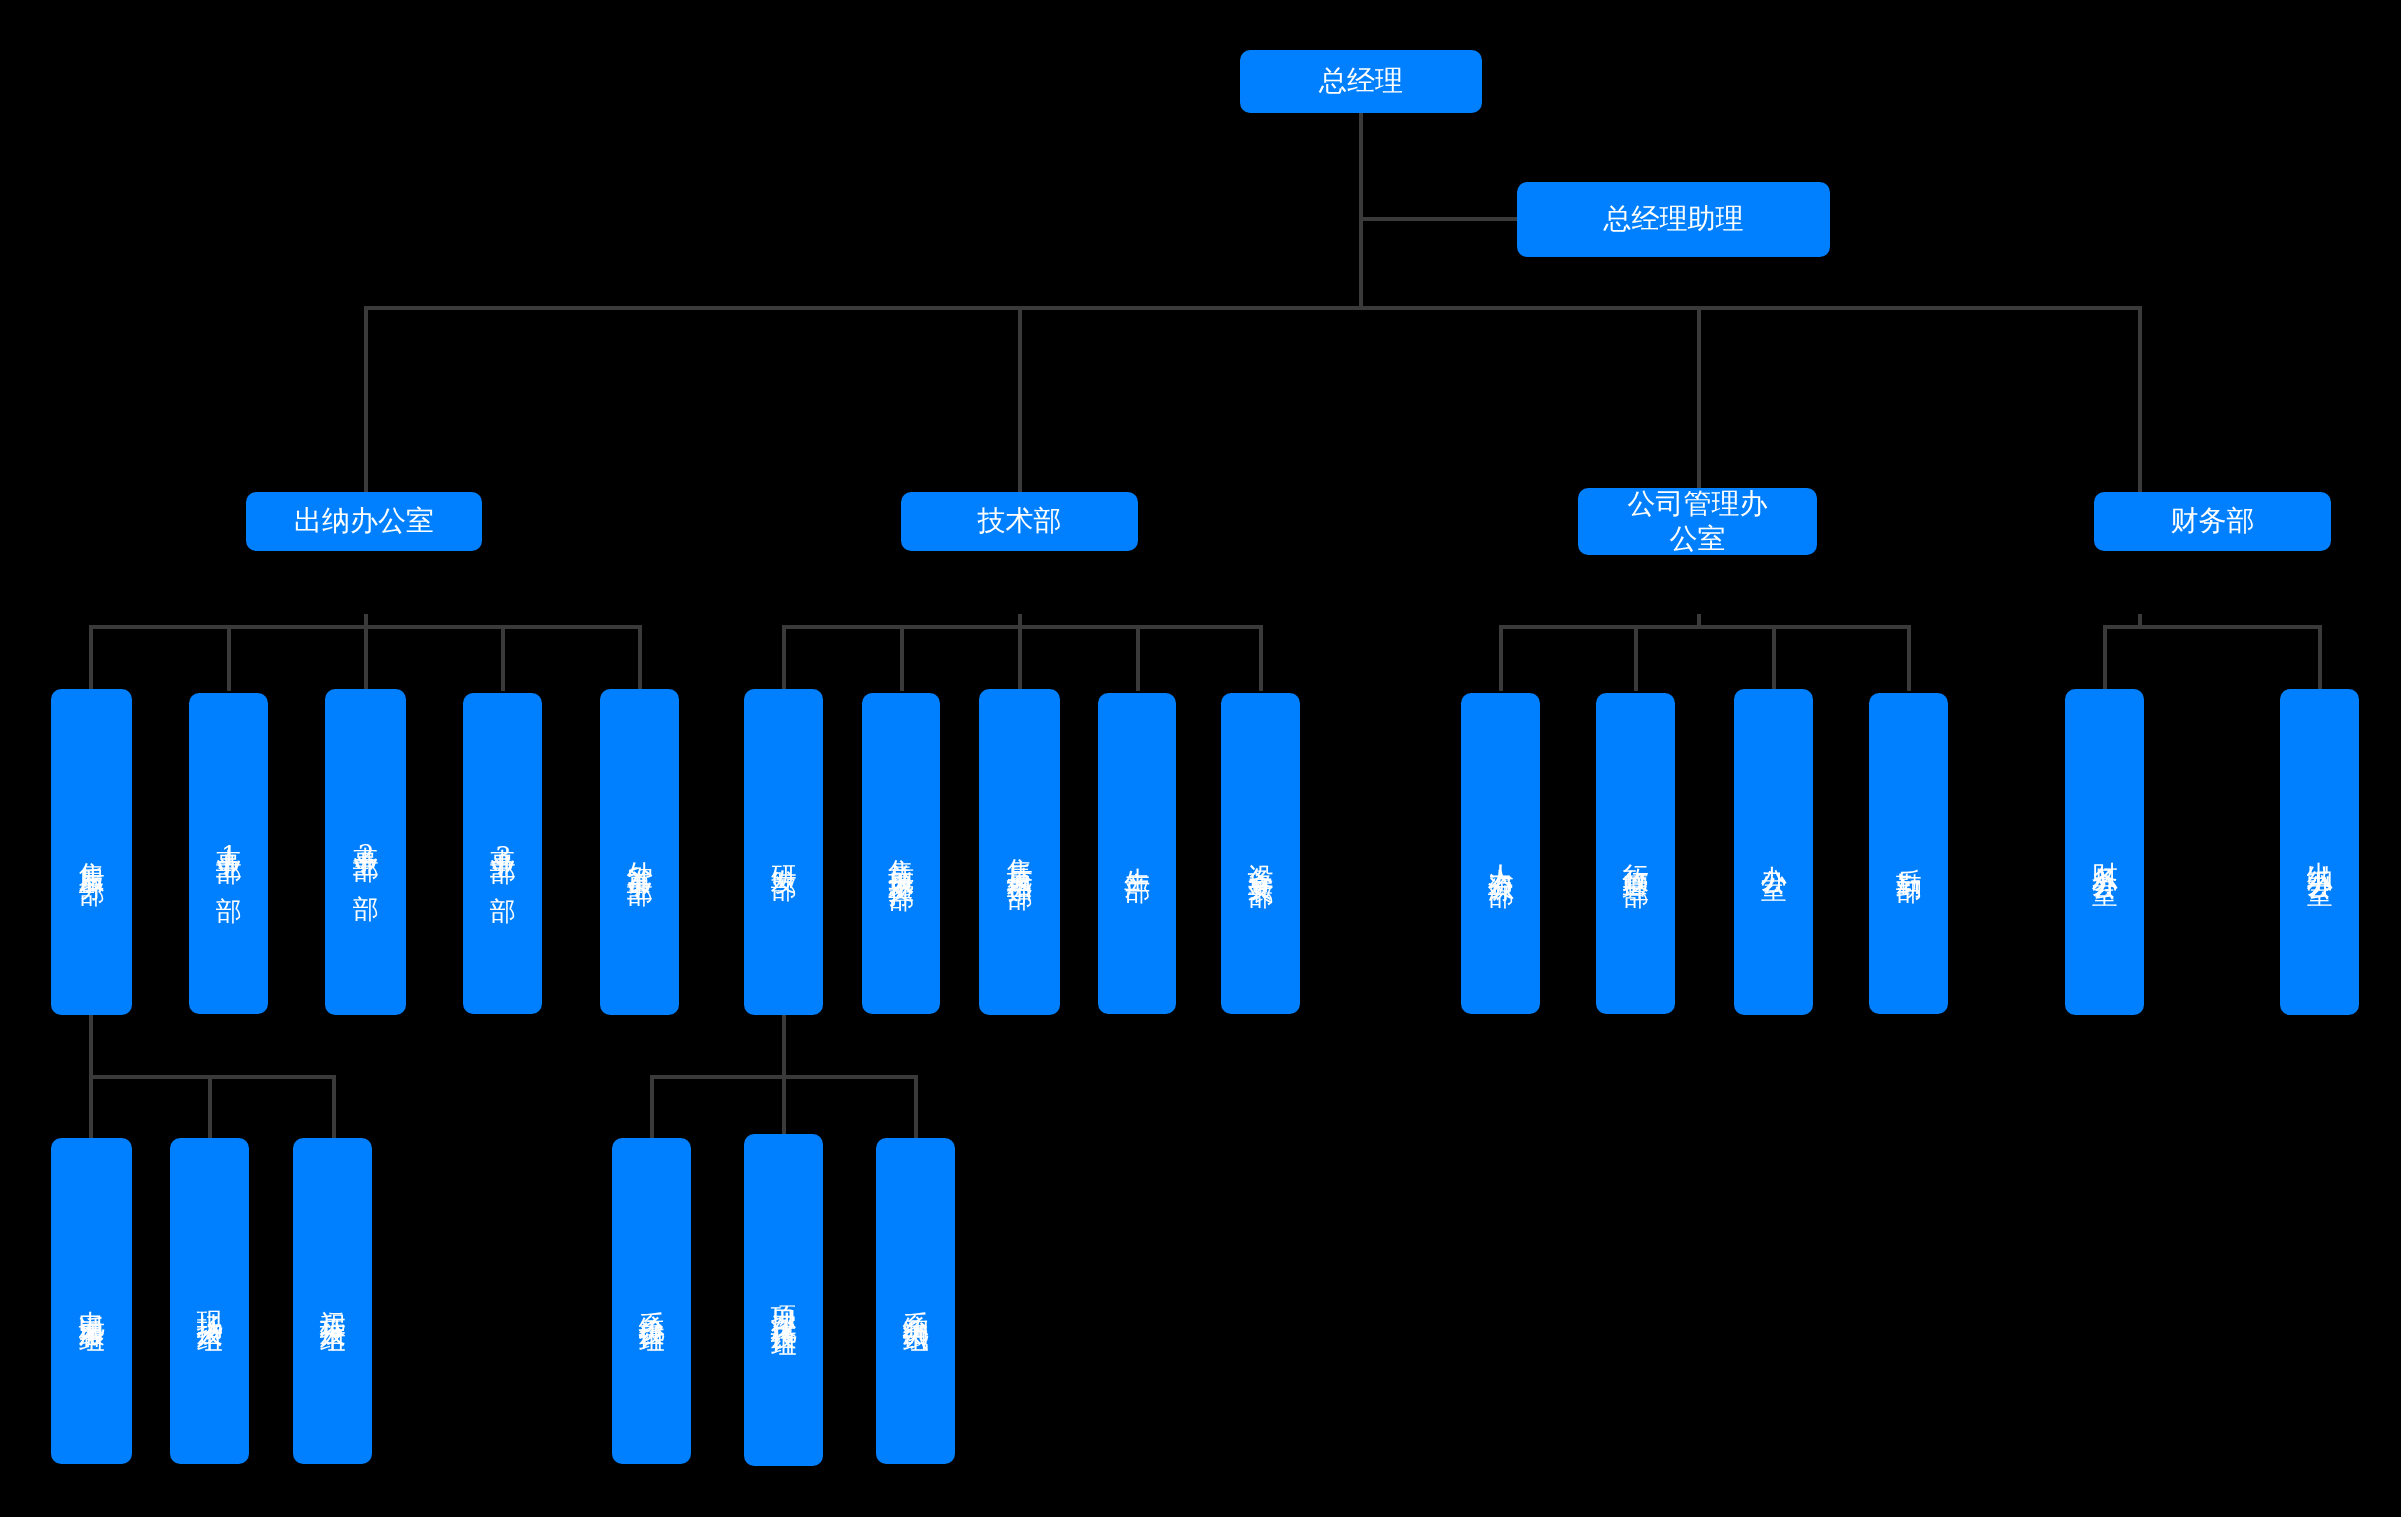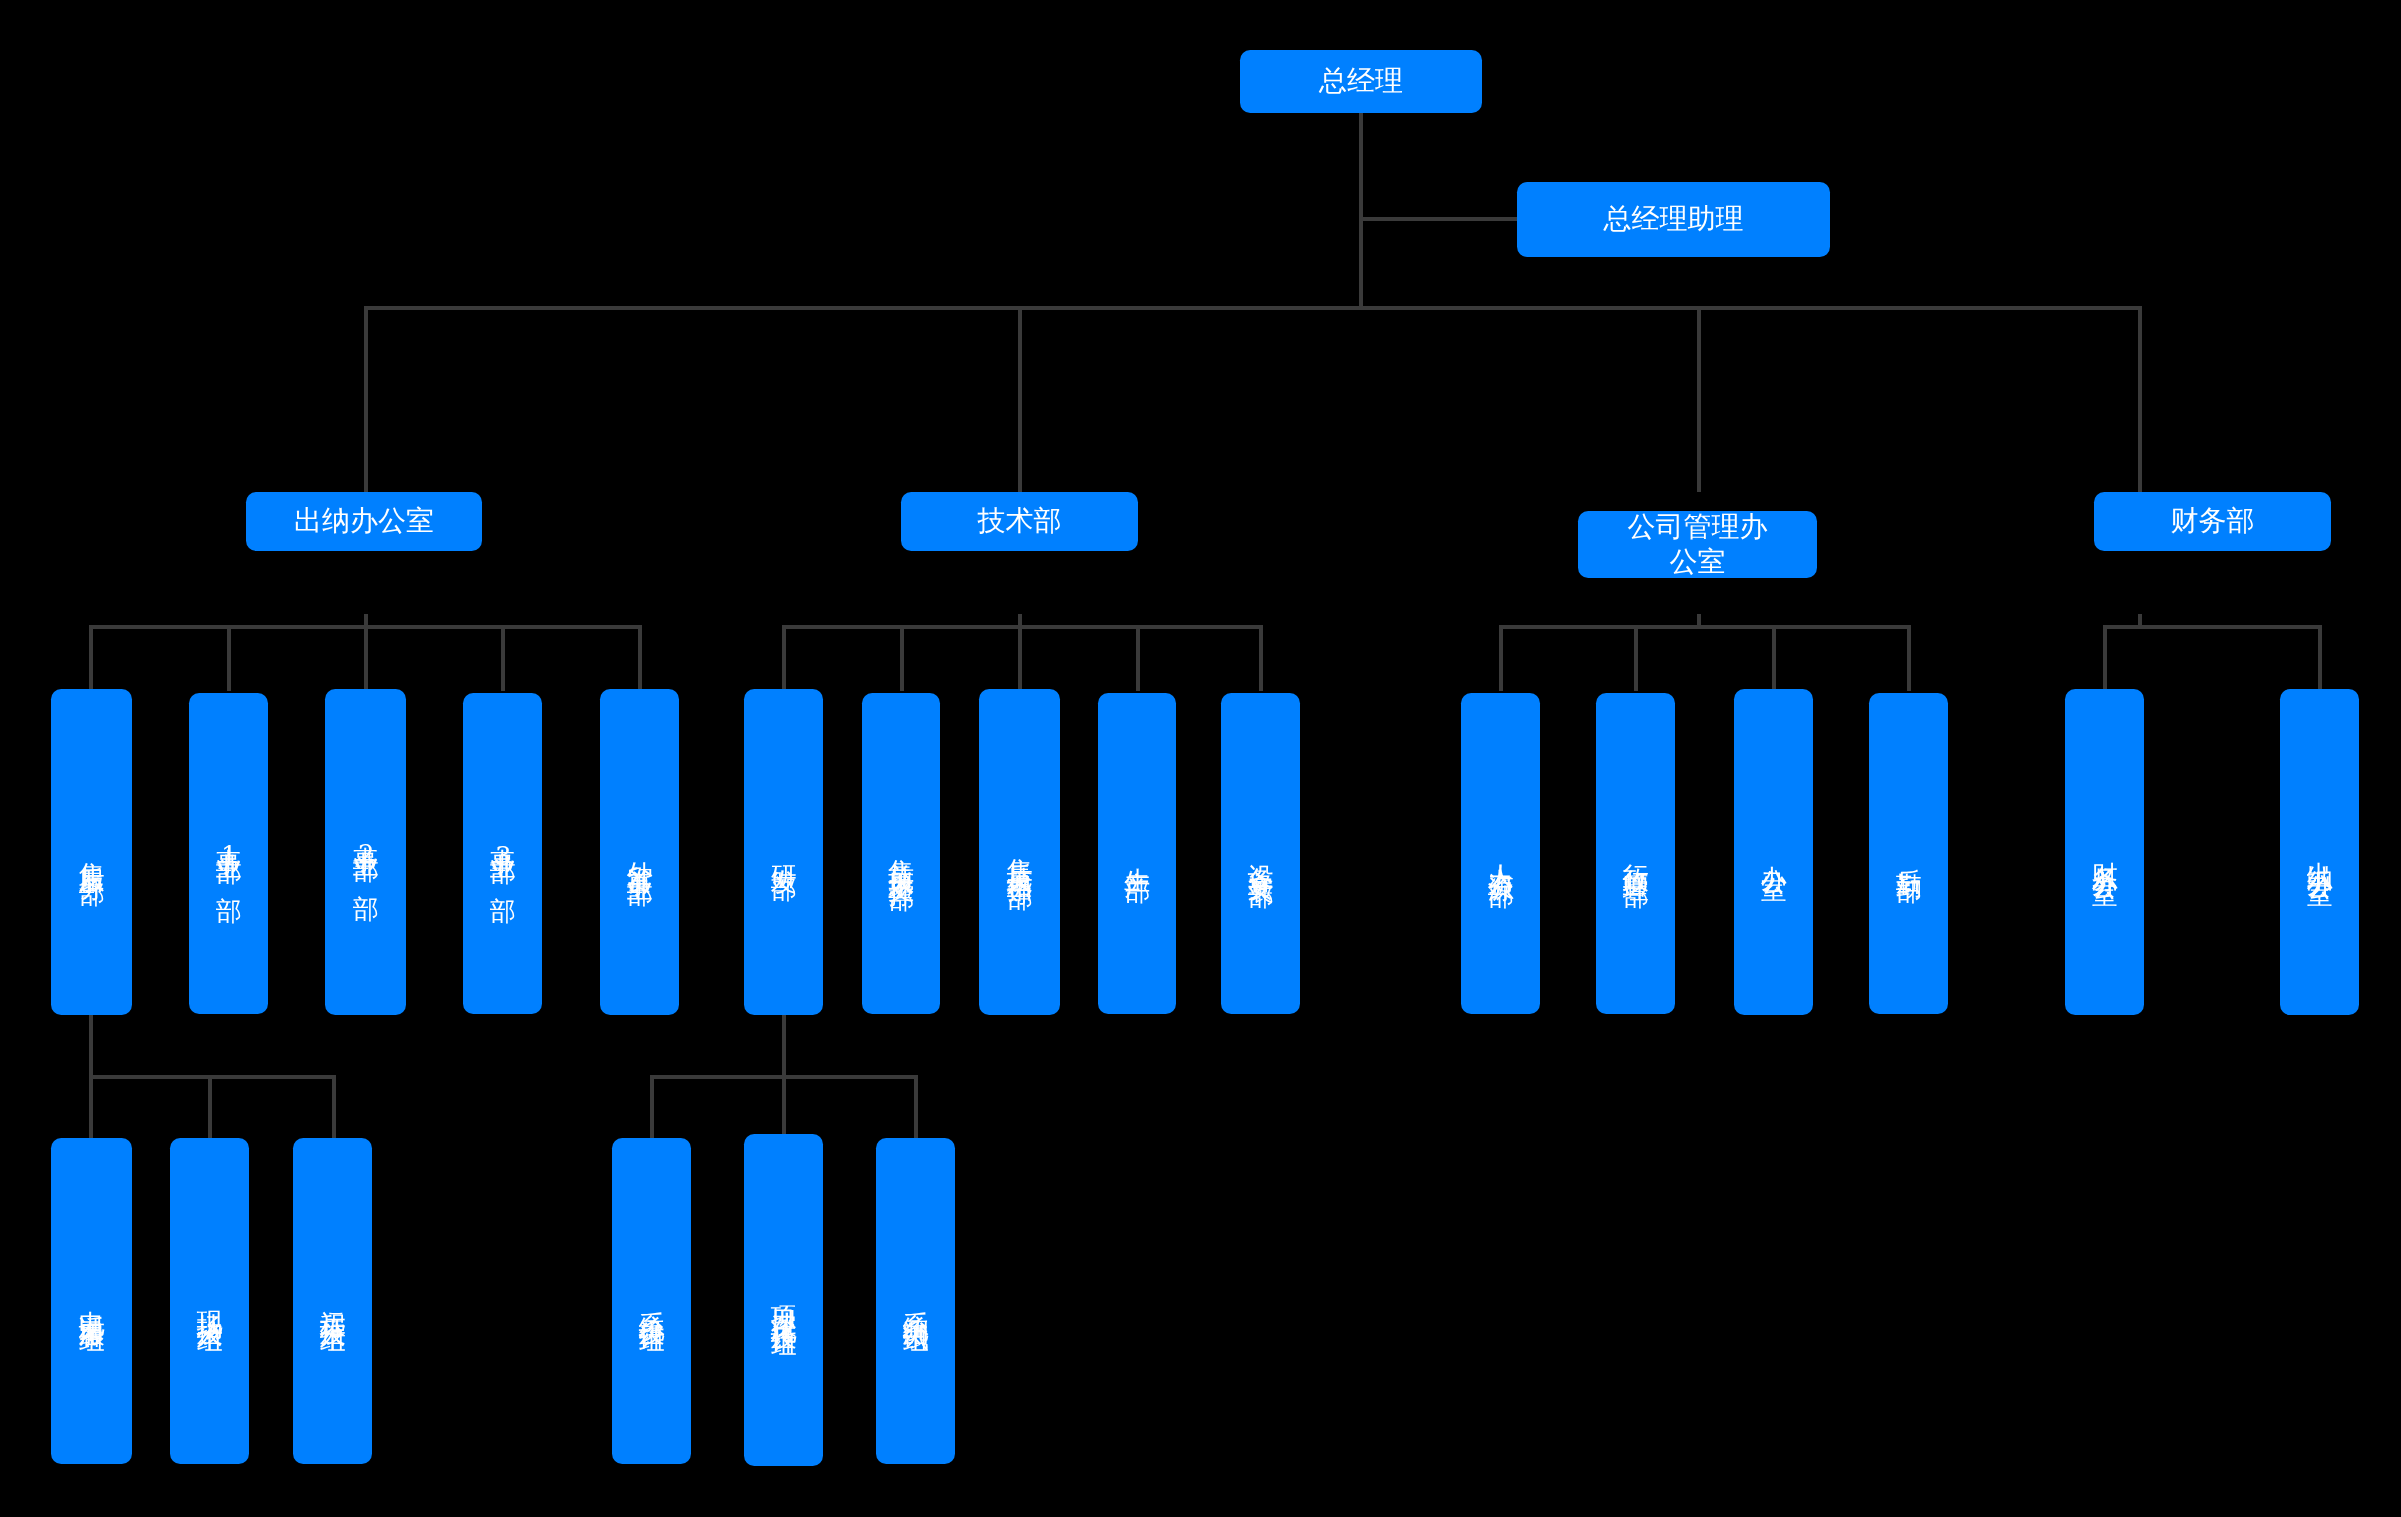--- a/index.html
+++ b/index.html
@@ -105,21 +105,21 @@
   <div class="line v" style="left:914px; top:1075px; height:66px;"></div>
 
   <div class="node h" style="left:1517px; top:182px; width:313px; height:75px;">总经理助理</div>
 
   <div class="node h" style="left:1240px; top:50px; width:242px; height:63px;">总经理</div>
 
   <div class="node h" style="left:246px; top:492px; width:236px; height:59px;">出纳办公室</div>
 
   <div class="node h" style="left:901px; top:492px; width:237px; height:59px;">技术部</div>
 
-  <div class="node h" style="left:1578px; top:488px; width:239px; height:67px;margin-top:23px;">
+  <div class="node h" style="left:1578px; top:488px; width:239px; height:67px;">
     <div>
       <div>公司管理办</div>
       <div>公室</div>
     </div>
   </div>
 
   <div class="node h" style="left:2094px; top:492px; width:237px; height:59px;">财务部</div>
 
   <div class="node v" style="left:51px; top:689px; width:81px; height:326px;">售后服务部</div>
 

